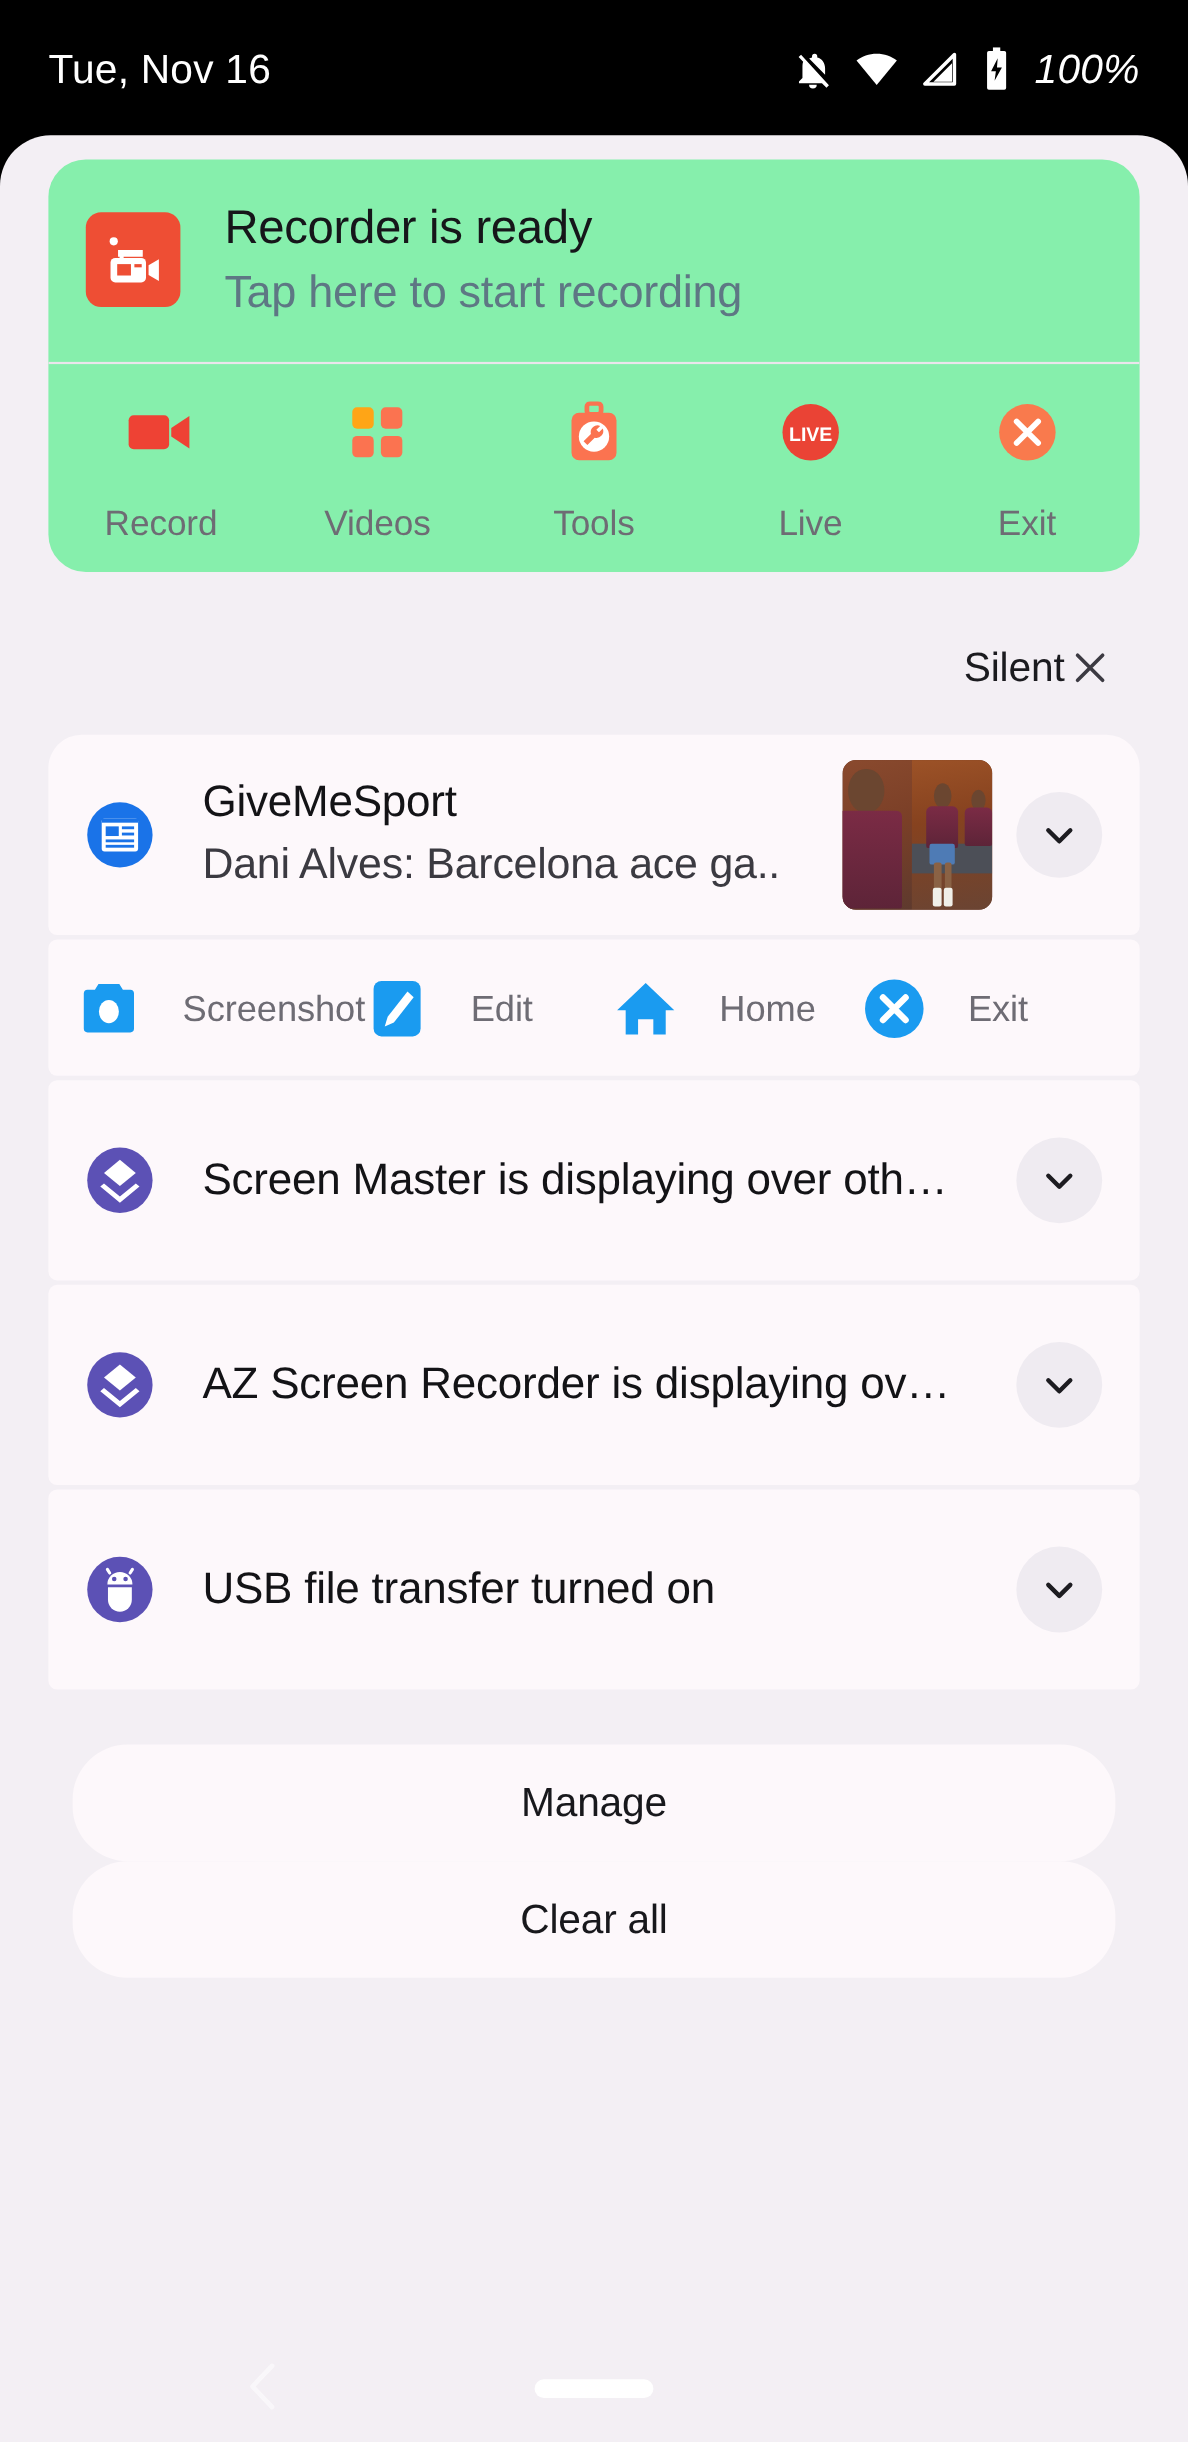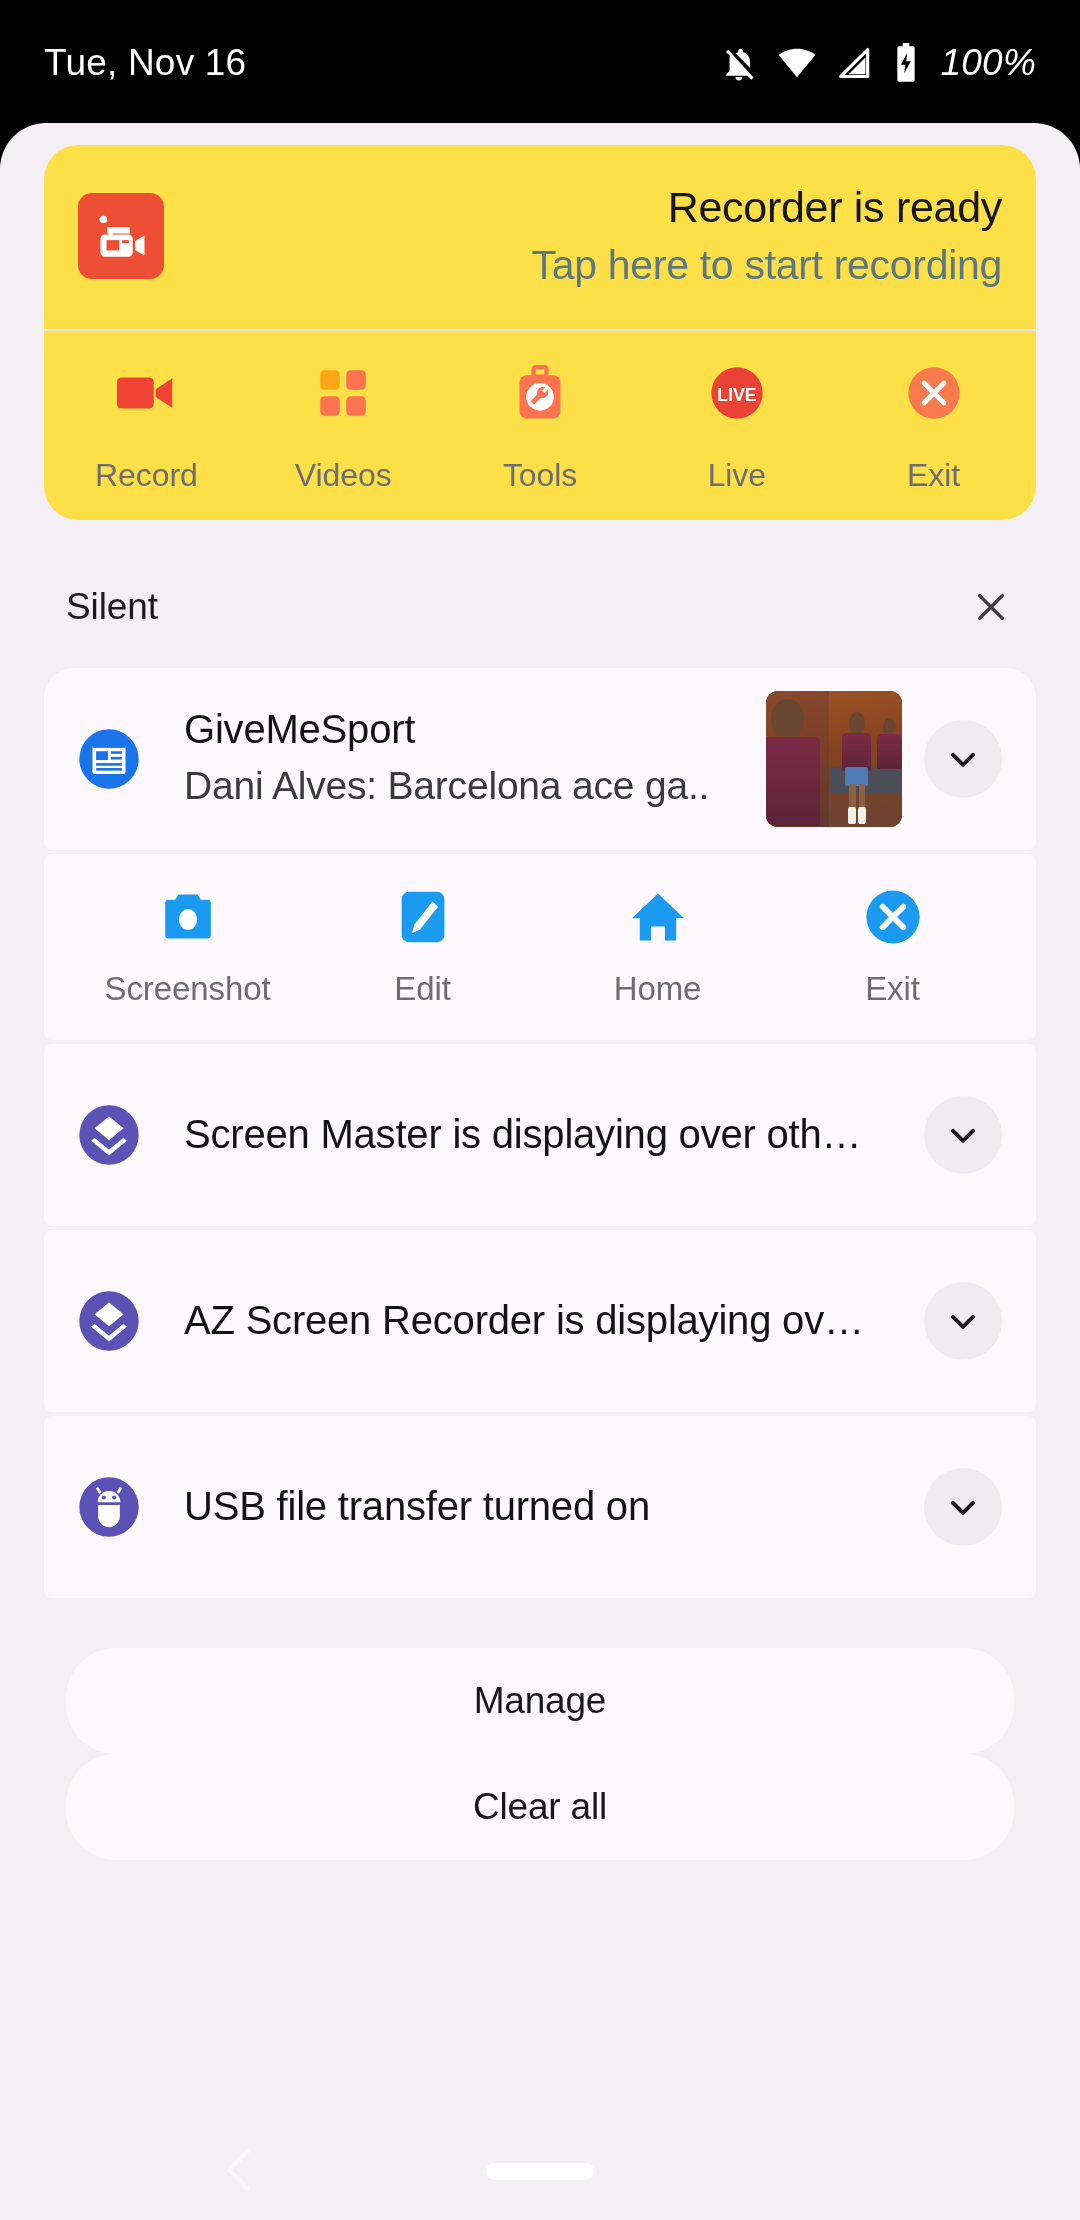--- a/index.html
+++ b/index.html
@@ -57,47 +57,47 @@
     margin-left:20px; overflow:hidden; position:relative; background:#6b3b2a;
   }
   .chev-btn {
     flex:0 0 auto; width:78px; height:78px; border-radius:50%;
     background:#EFEBF1; margin-left:22px;
     display:flex; align-items:center; justify-content:center;
   }
   .chev-btn svg { display:block; }
 
   
-  .rec-card { background:#fde047; border-radius:34px; margin-top:22px; overflow:hidden;text-align:right; }
+  .rec-card { background:#86efac; border-radius:34px; margin-top:22px; overflow:hidden; }
   .rec-head { display:flex; align-items:center; padding:38px 34px 40px 34px; }
   .rec-appicon {
     flex:0 0 auto; width:86px; height:86px; border-radius:14px;
     background:#EE4E34; margin-right:40px; position:relative;
   }
   .rec-texts { flex:1 1 auto; min-width:0; }
   .rec-title { font-size:43px; color:#16161A; letter-spacing:-.3px; }
   .rec-sub { font-size:41px; color:#5E7784; letter-spacing:-.3px; margin-top:10px; }
   .divider { height:1.5px; background:#EBE5EC; margin:0; }
 
   .action-row { display:flex; padding:30px 4px 26px 4px; }
   .action { flex:1 1 0; display:flex; flex-direction:column; align-items:center; gap:32px; }
   .action-glyph { width:64px; height:64px; display:flex; align-items:center; justify-content:center; }
   .action-label { font-size:32px; color:#6E6C74; letter-spacing:-.1px; }
 
   
   .silent-head {
-    display:flex; align-items:center; justify-content:space-between;
+    display:flex; align-items:center; justify-content:flex-end;
     padding:64px 22px 38px 22px;
   }
   .silent-label { font-size:37px; color:#1B1B1F; letter-spacing:-.1px; }
   .silent-x { width:46px; height:46px; display:flex; align-items:center; justify-content:center; }
 
   
   .blue-row { display:flex; padding:34px 26px 32px 26px; }
-  .blue-act { flex:1 1 0; display:flex; flex-direction:column; align-items:center; gap:24px; }
+  .blue-act { flex:1 1 0; display:flex; flex-direction:row; align-items:center; gap:38px; }
   .blue-glyph { width:58px; height:58px; display:flex; align-items:center; justify-content:center; }
   .blue-label { font-size:33px; color:#6E6C74; letter-spacing:-.1px; }
 
   
   .bottom-btns { display:flex; justify-content:space-between; padding:46px 22px 0 22px;flex-direction:column; }
   .pill {
     background:#FDF8FB; border-radius:50px; height:106px;
     display:flex; align-items:center; justify-content:center;
     padding:0 58px; font-size:37px; color:#18181C; letter-spacing:-.2px;
   }

